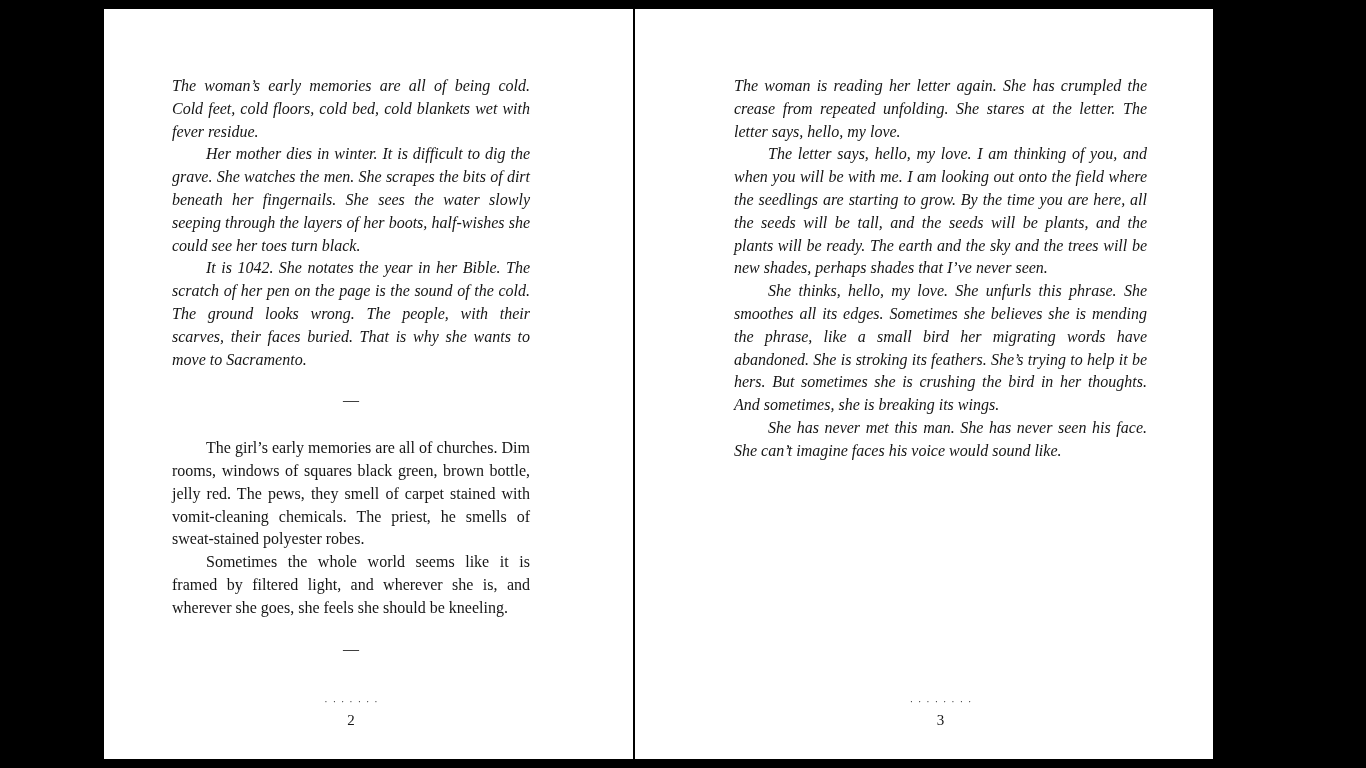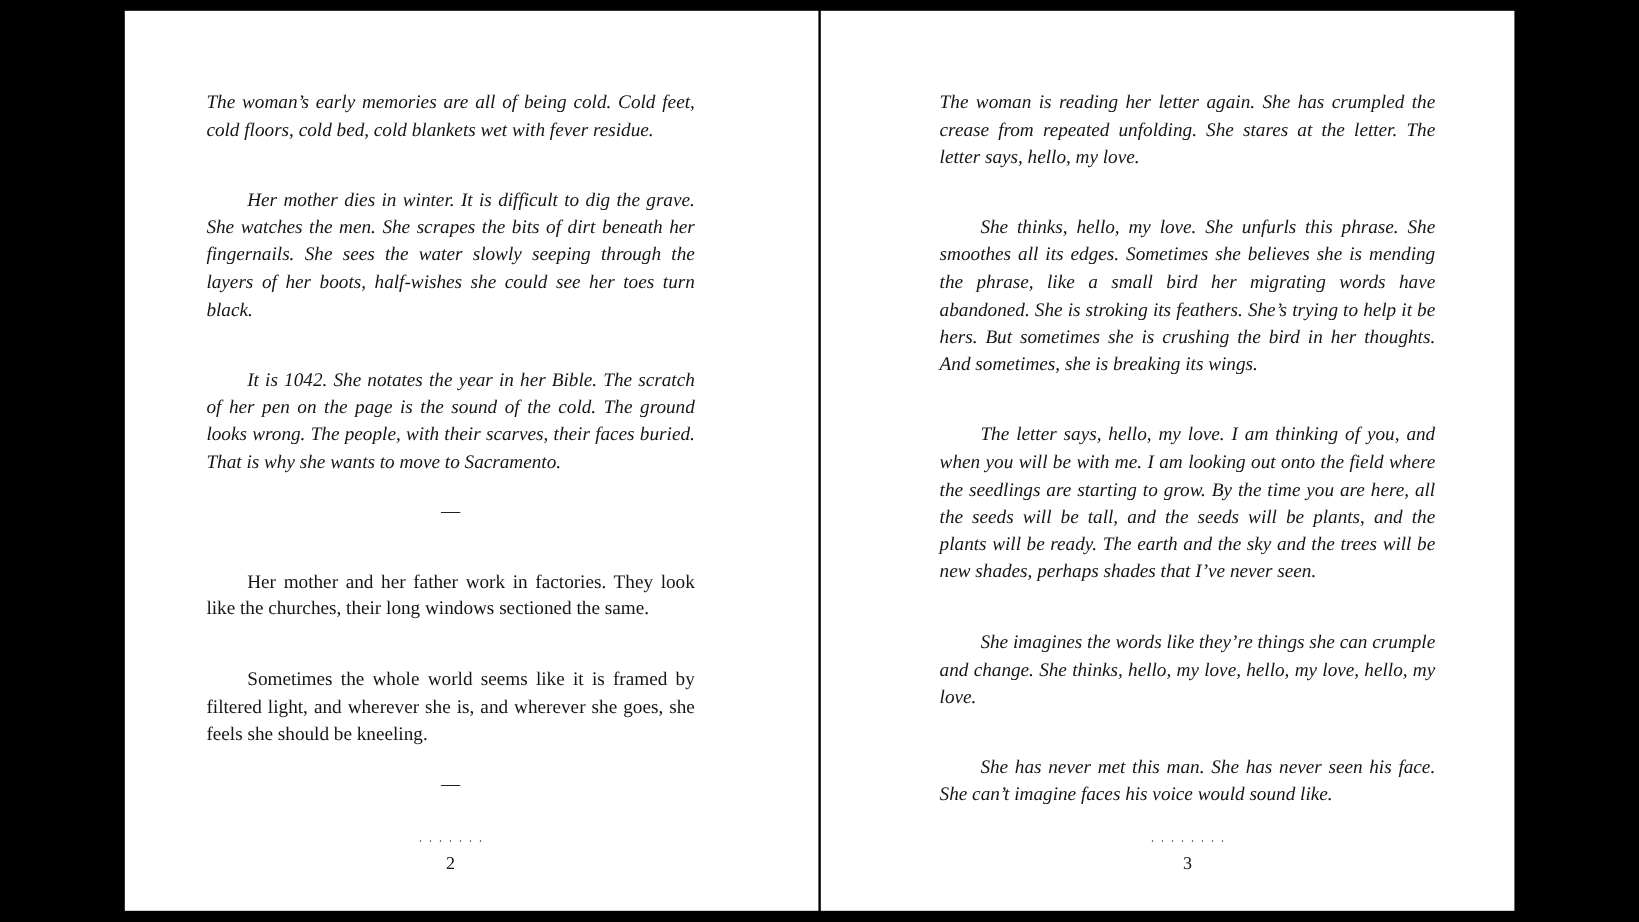--- a/index.html
+++ b/index.html
@@ -21,41 +21,40 @@
   .page {
     background: #ffffff;
     position: relative;
     box-sizing: border-box;
     color: #151515;
     font-family: "Liberation Serif", "DejaVu Serif", serif;
     font-size: 16px;
     line-height: 22.8px;
   }
   .page-left {
-    width: 578px;
+    width: 529px;
     padding: 66px 103px 0 68px;
   }
   .page-right {
     width: 578px;
     padding: 66px 66px 11px 99px;
   }
   .gutter {
     width: 2px;
     background: #000000;
   }
   .text-section p {
     margin: 0;
     text-align: justify;
   }
   .italic-text {
     font-style: italic;
   }
   p.indent {
     text-indent: 34px;
-    margin-top: 36px;
   }
   .section-divider {
     text-align: center;
     margin: 18px 0 25px 0;
     font-style: normal;
   }
   .end-divider {
     text-align: center;
     margin-top: 18px;
     font-style: normal;
@@ -91,41 +90,40 @@
 
     <div class="text-section italic-text">
       <p>The woman’s early memories are all of being cold. Cold feet, cold floors, cold bed, cold blankets wet with fever residue.</p>
       <p class="indent">Her mother dies in winter. It is difficult to dig the grave. She watches the men. She scrapes the bits of dirt beneath her fingernails. She sees the water slowly seeping through the layers of her boots, half-wishes she could see her toes turn black.</p>
       <p class="indent">It is 1042. She notates the year in her Bible. The scratch of her pen on the page is the sound of the cold. The ground looks wrong. The people, with their scarves, their faces buried. That is why she wants to move to Sacramento.</p>
     </div>
 
     <div class="section-divider">—</div>
 
     <div class="text-section">
-      <p class="indent">Her mother and her father work in factories. They look like the churches, their long windows sectioned the same.</p>
+      <p class="indent">The girl’s early memories are all of churches. Dim rooms, windows of squares black green, brown bottle, jelly red. The pews, they smell of carpet stained with vomit-cleaning chemicals. The priest, he smells of sweat-stained polyester robes.</p>
       <p class="indent">Sometimes the whole world seems like it is framed by filtered light, and wherever she is, and wherever she goes, she feels she should be kneeling.</p>
     </div>
 
     <div class="end-divider">—</div>
 
     <div class="page-footer">
       <div class="footer-dots">·······</div>
       <div class="folio">2</div>
     </div>
   </div>
 
   <div class="gutter"></div>
 
   <div class="page page-right">
 
     <div class="text-section italic-text">
       <p>The woman is reading her letter again. She has crumpled the crease from repeated unfolding. She stares at the letter. The letter says, hello, my love.</p>
+      <p class="indent">The letter says, hello, my love. I am thinking of you, and when you will be with me. I am looking out onto the field where the seedlings are starting to grow. By the time you are here, all the seeds will be tall, and the seeds will be plants, and the plants will be ready. The earth and the sky and the trees will be new shades, perhaps shades that I’ve never seen.</p>
       <p class="indent">She thinks, hello, my love. She unfurls this phrase. She smoothes all its edges. Sometimes she believes she is mending the phrase, like a small bird her migrating words have abandoned. She is stroking its feathers. She’s trying to help it be hers. But sometimes she is crushing the bird in her thoughts. And sometimes, she is breaking its wings.</p>
-      <p class="indent">The letter says, hello, my love. I am thinking of you, and when you will be with me. I am looking out onto the field where the seedlings are starting to grow. By the time you are here, all the seeds will be tall, and the seeds will be plants, and the plants will be ready. The earth and the sky and the trees will be new shades, perhaps shades that I’ve never seen.</p>
-      <p class="indent">She imagines the words like they’re things she can crumple and change. She thinks, hello, my love, hello, my love, hello, my love.</p>
       <p class="indent">She has never met this man. She has never seen his face. She can’t imagine faces his voice would sound like.</p>
     </div>
 
     <div class="page-footer">
       <div class="footer-dots">········</div>
       <div class="folio">3</div>
     </div>
   </div>
 
 </div>

